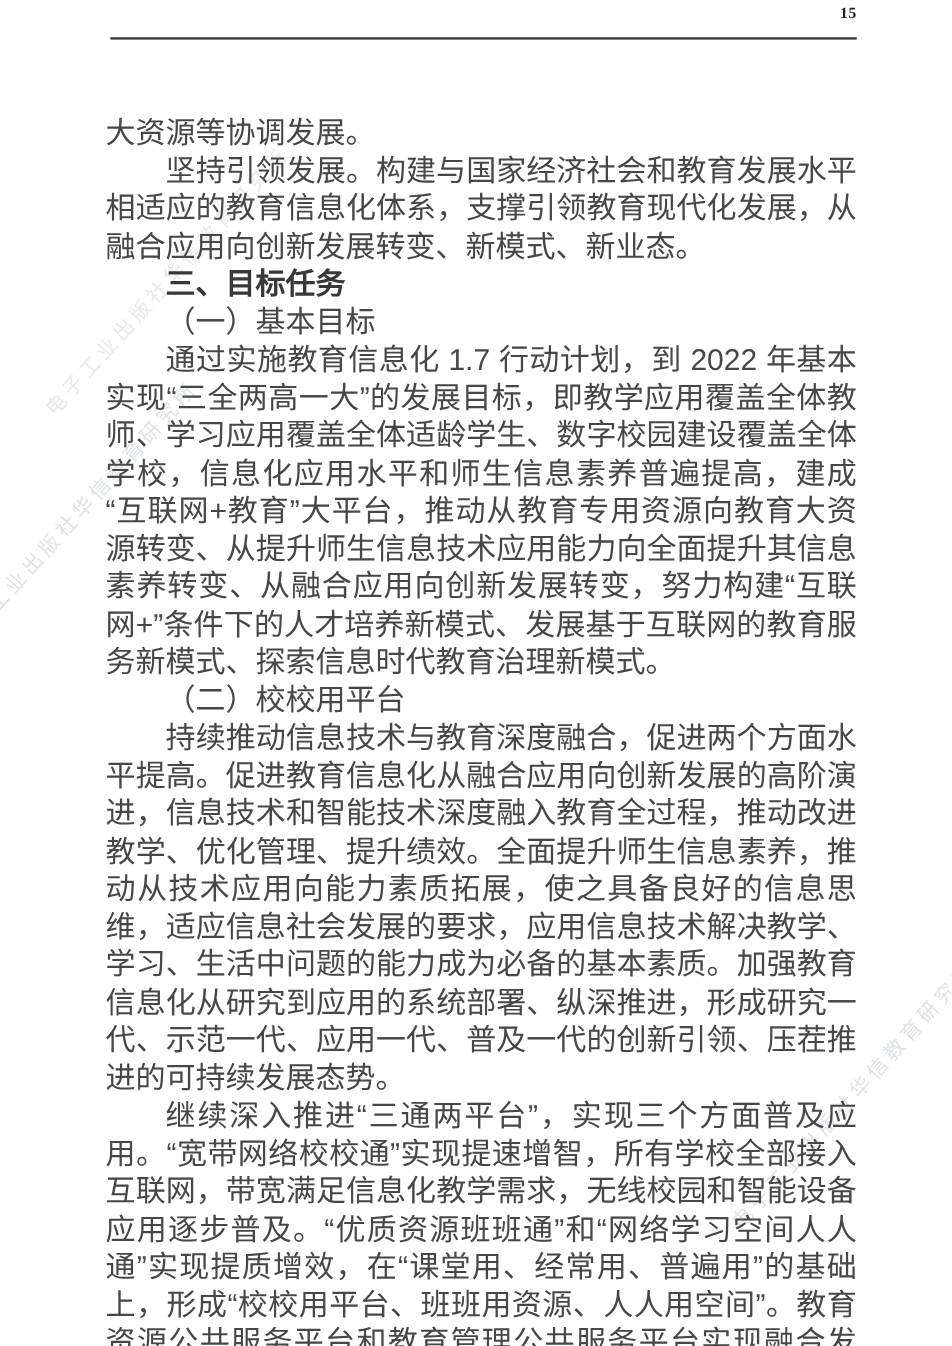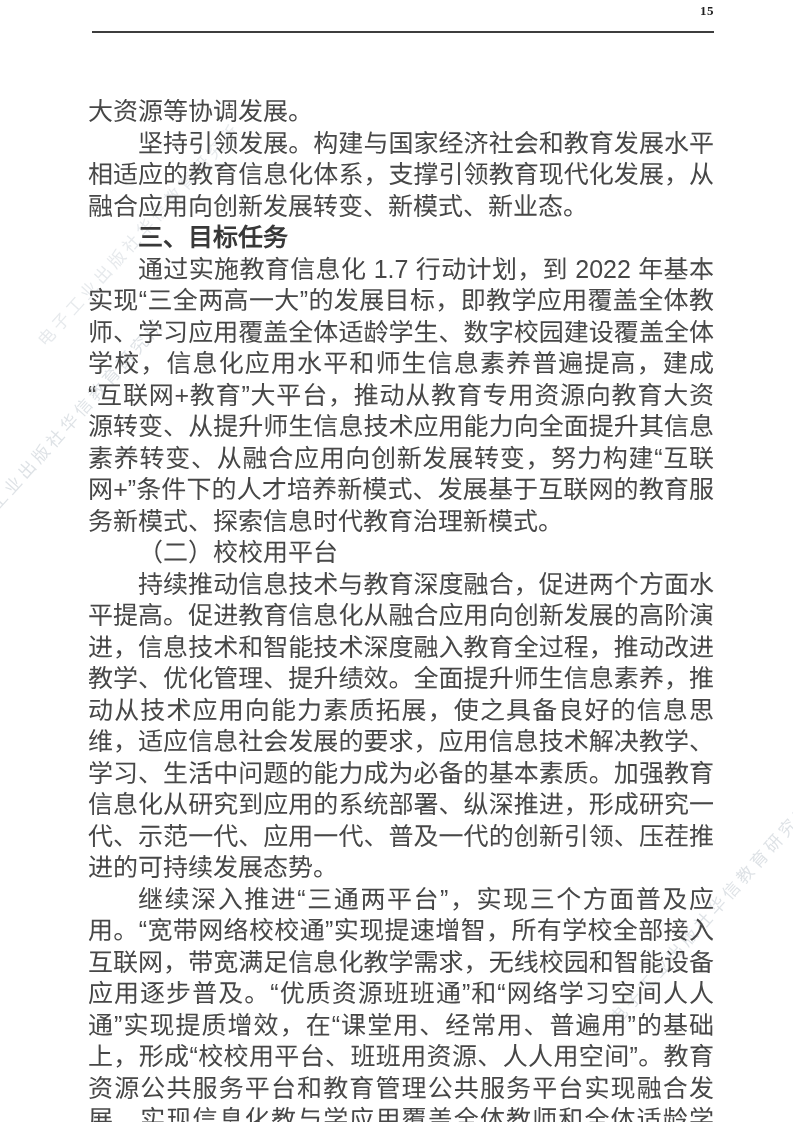--- a/index.html
+++ b/index.html
@@ -83,19 +83,20 @@
   <div class="header-rule"></div>
 
   <span class="watermark wm-a">电子工业出版社华信教育研究所</span>
   <span class="watermark wm-b">电子工业出版社华信教育研究所</span>
   <span class="watermark wm-c">电子工业出版社华信教育研究所</span>
 
   <div class="content">
     <p class="continued">大资源等协调发展。</p>
     <p>坚持引领发展。构建与国家经济社会和教育发展水平相适应的教育信息化体系，支撑引领教育现代化发展，从融合应用向创新发展转变、新模式、新业态。</p>
     <p class="heading">三、目标任务</p>
+    <p>（一）基本目标</p>
     <p>通过实施教育信息化 1.7 行动计划，到 2022 年基本实现“三全两高一大”的发展目标，即教学应用覆盖全体教师、学习应用覆盖全体适龄学生、数字校园建设覆盖全体学校，信息化应用水平和师生信息素养普遍提高，建成“互联网+教育”大平台，推动从教育专用资源向教育大资源转变、从提升师生信息技术应用能力向全面提升其信息素养转变、从融合应用向创新发展转变，努力构建“互联网+”条件下的人才培养新模式、发展基于互联网的教育服务新模式、探索信息时代教育治理新模式。</p>
     <p>（二）校校用平台</p>
     <p>持续推动信息技术与教育深度融合，促进两个方面水平提高。促进教育信息化从融合应用向创新发展的高阶演进，信息技术和智能技术深度融入教育全过程，推动改进教学、优化管理、提升绩效。全面提升师生信息素养，推动从技术应用向能力素质拓展，使之具备良好的信息思维，适应信息社会发展的要求，应用信息技术解决教学、学习、生活中问题的能力成为必备的基本素质。加强教育信息化从研究到应用的系统部署、纵深推进，形成研究一代、示范一代、应用一代、普及一代的创新引领、压茬推进的可持续发展态势。</p>
     <p>继续深入推进“三通两平台”，实现三个方面普及应用。“宽带网络校校通”实现提速增智，所有学校全部接入互联网，带宽满足信息化教学需求，无线校园和智能设备应用逐步普及。“优质资源班班通”和“网络学习空间人人通”实现提质增效，在“课堂用、经常用、普遍用”的基础上，形成“校校用平台、班班用资源、人人用空间”。教育资源公共服务平台和教育管理公共服务平台实现融合发展。实现信息化教与学应用覆盖全体教师和全体适龄学生，数字校园建设覆盖各级各类学校。</p>
   </div>
 
 </div>
 
 </body></html>

